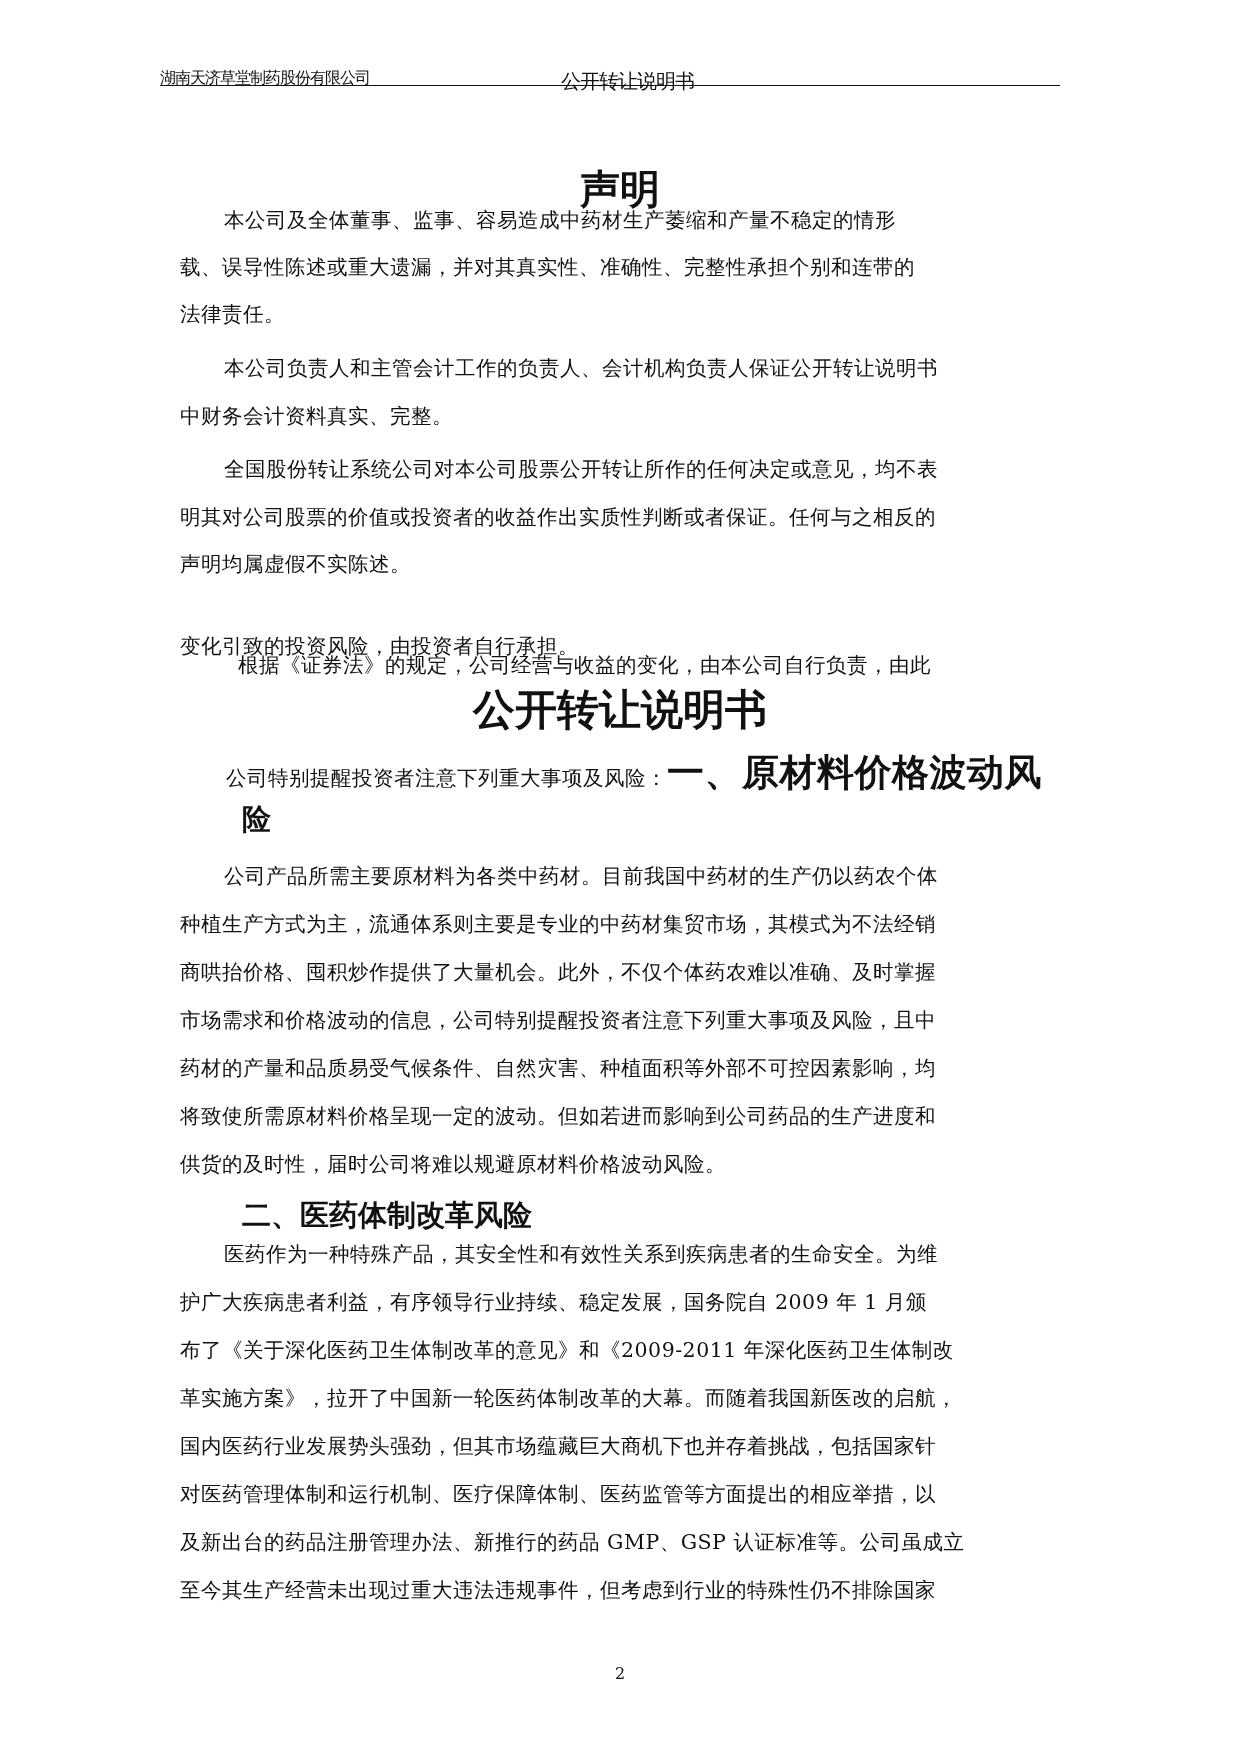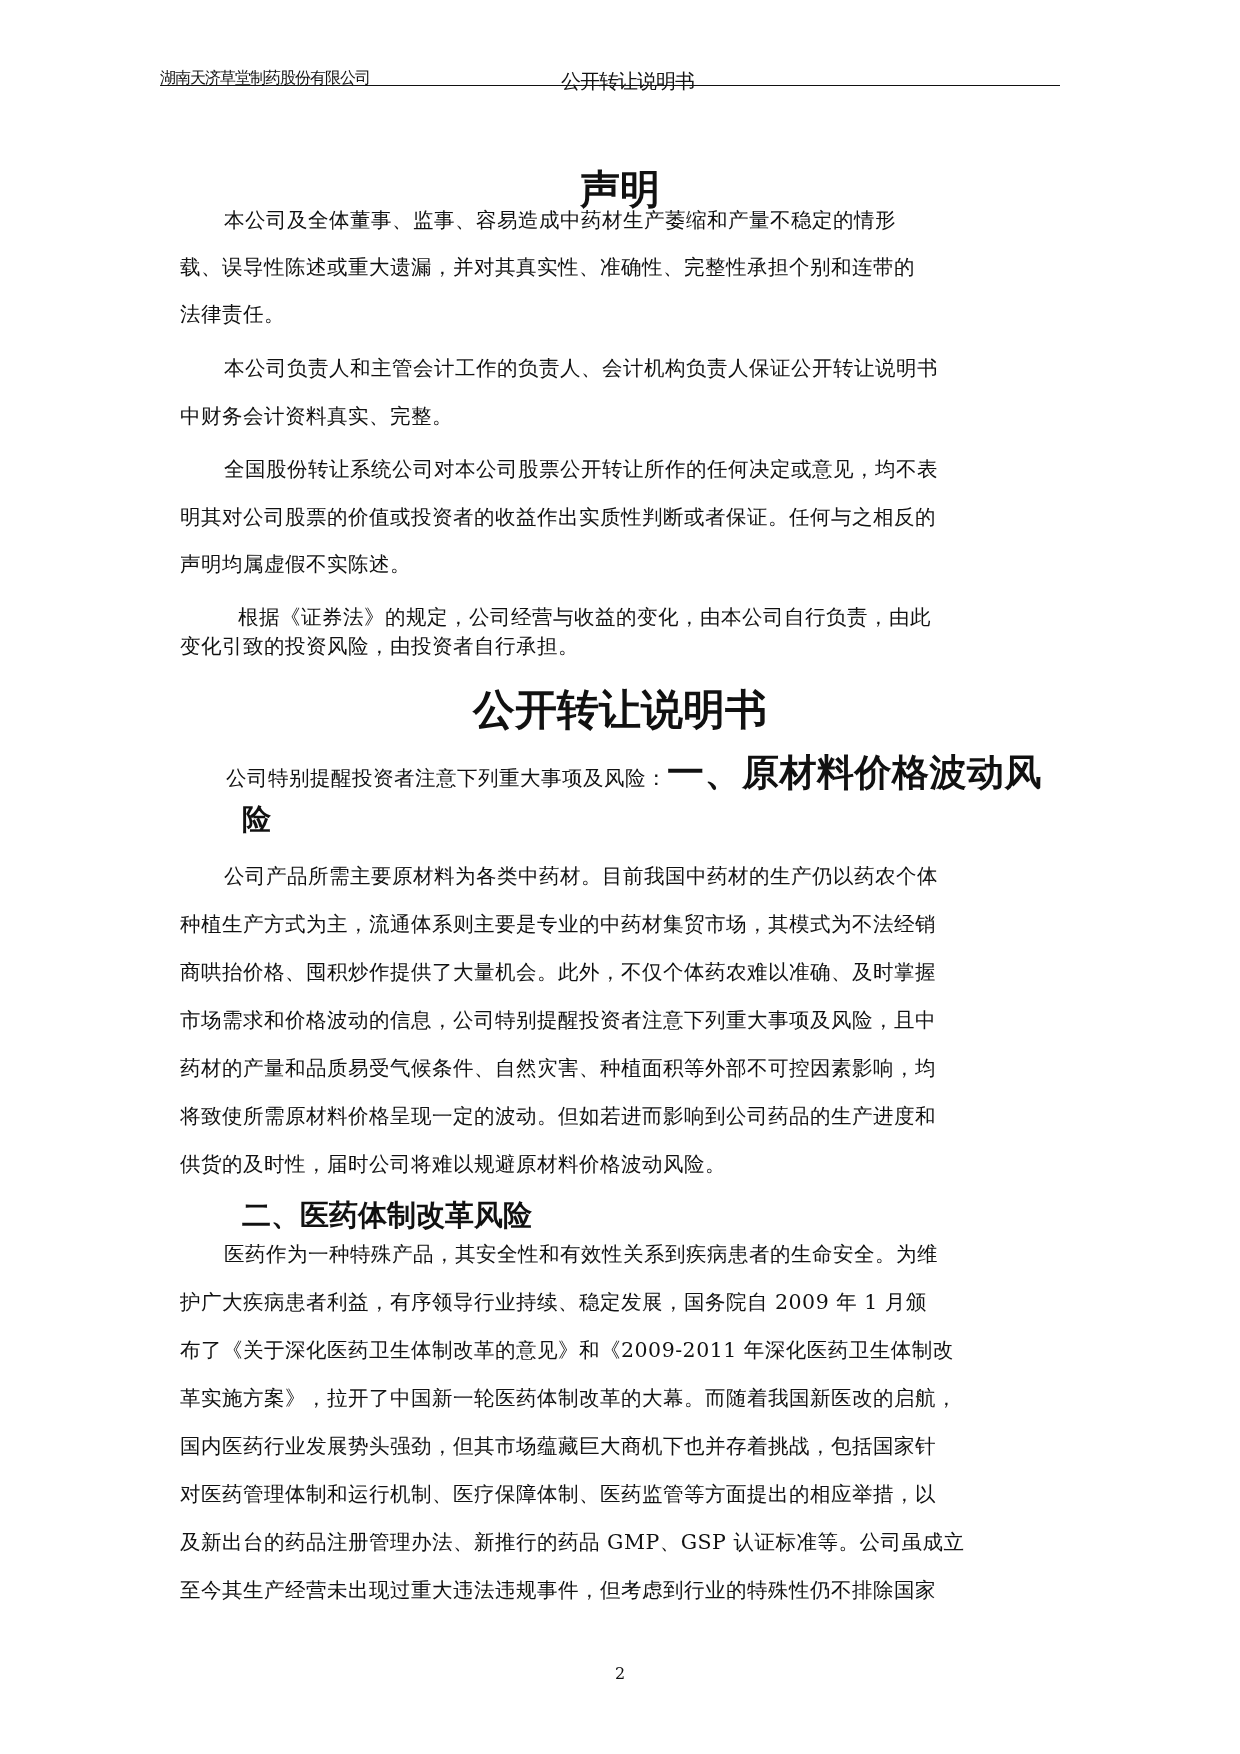--- a/index.html
+++ b/index.html
@@ -10,21 +10,21 @@
   .header .company { position: absolute; left: 0; top: 0; font-family: "DejaVu Sans", "Liberation Sans", sans-serif; font-size: 16px; letter-spacing: -1px; }
   .header .doc { position: absolute; left: 401px; top: 0; font-family: "DejaVu Sans", "Liberation Sans", sans-serif; font-size: 20px; letter-spacing: -1px; }
 
   .title { position: absolute; left: 0; width: 1240px; text-align: center; font-weight: bold;
            font-family: "DejaVu Sans", "Liberation Sans", sans-serif; }
   .t1 { top: 162px; font-size: 40px; }
   .t2 { top: 682px; font-size: 42px; }
 
   .line { position: absolute; left: 180px; font-size: 20.5px; white-space: nowrap; letter-spacing: 0.5px; }
   .ind { left: 224px; }
-  .ind2 { left: 238px; }
+  .ind2 { left: 238px; margin-top: 48px; }
 
   .h2inline { font-weight: bold; font-family: "DejaVu Sans", "Liberation Sans", sans-serif; font-size: 37px; }
   .h2 { position: absolute; font-weight: bold; font-family: "DejaVu Sans", "Liberation Sans", sans-serif; white-space: nowrap; }
 
   .pagenum { position: absolute; top: 1664px; left: 0; width: 1240px; text-align: center; font-size: 16px; }
 </style>
 </head>
 <body>
 
 <div class="header">

